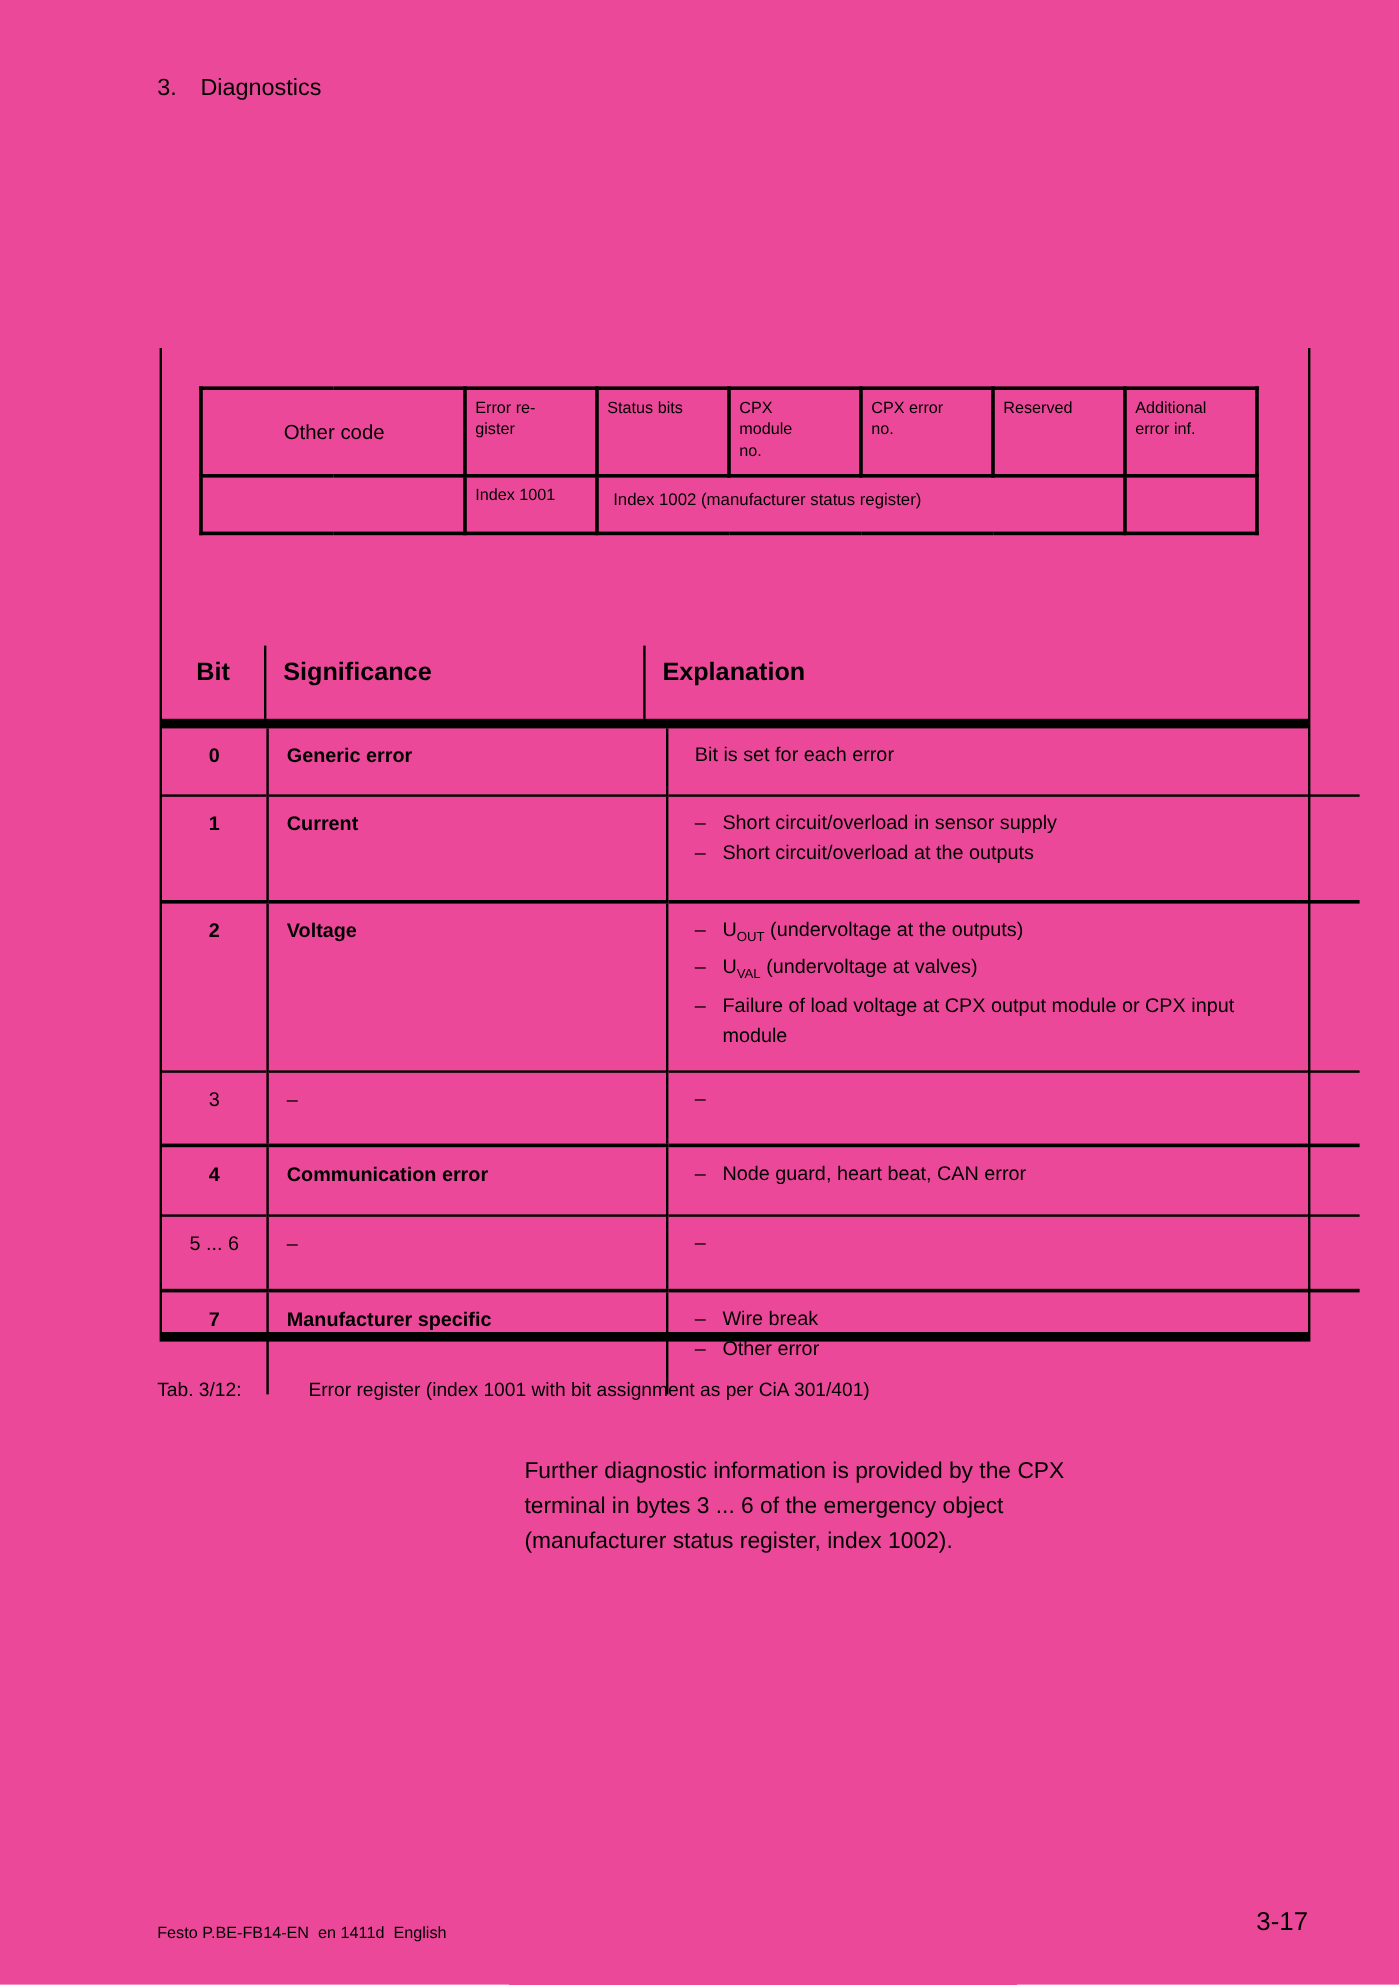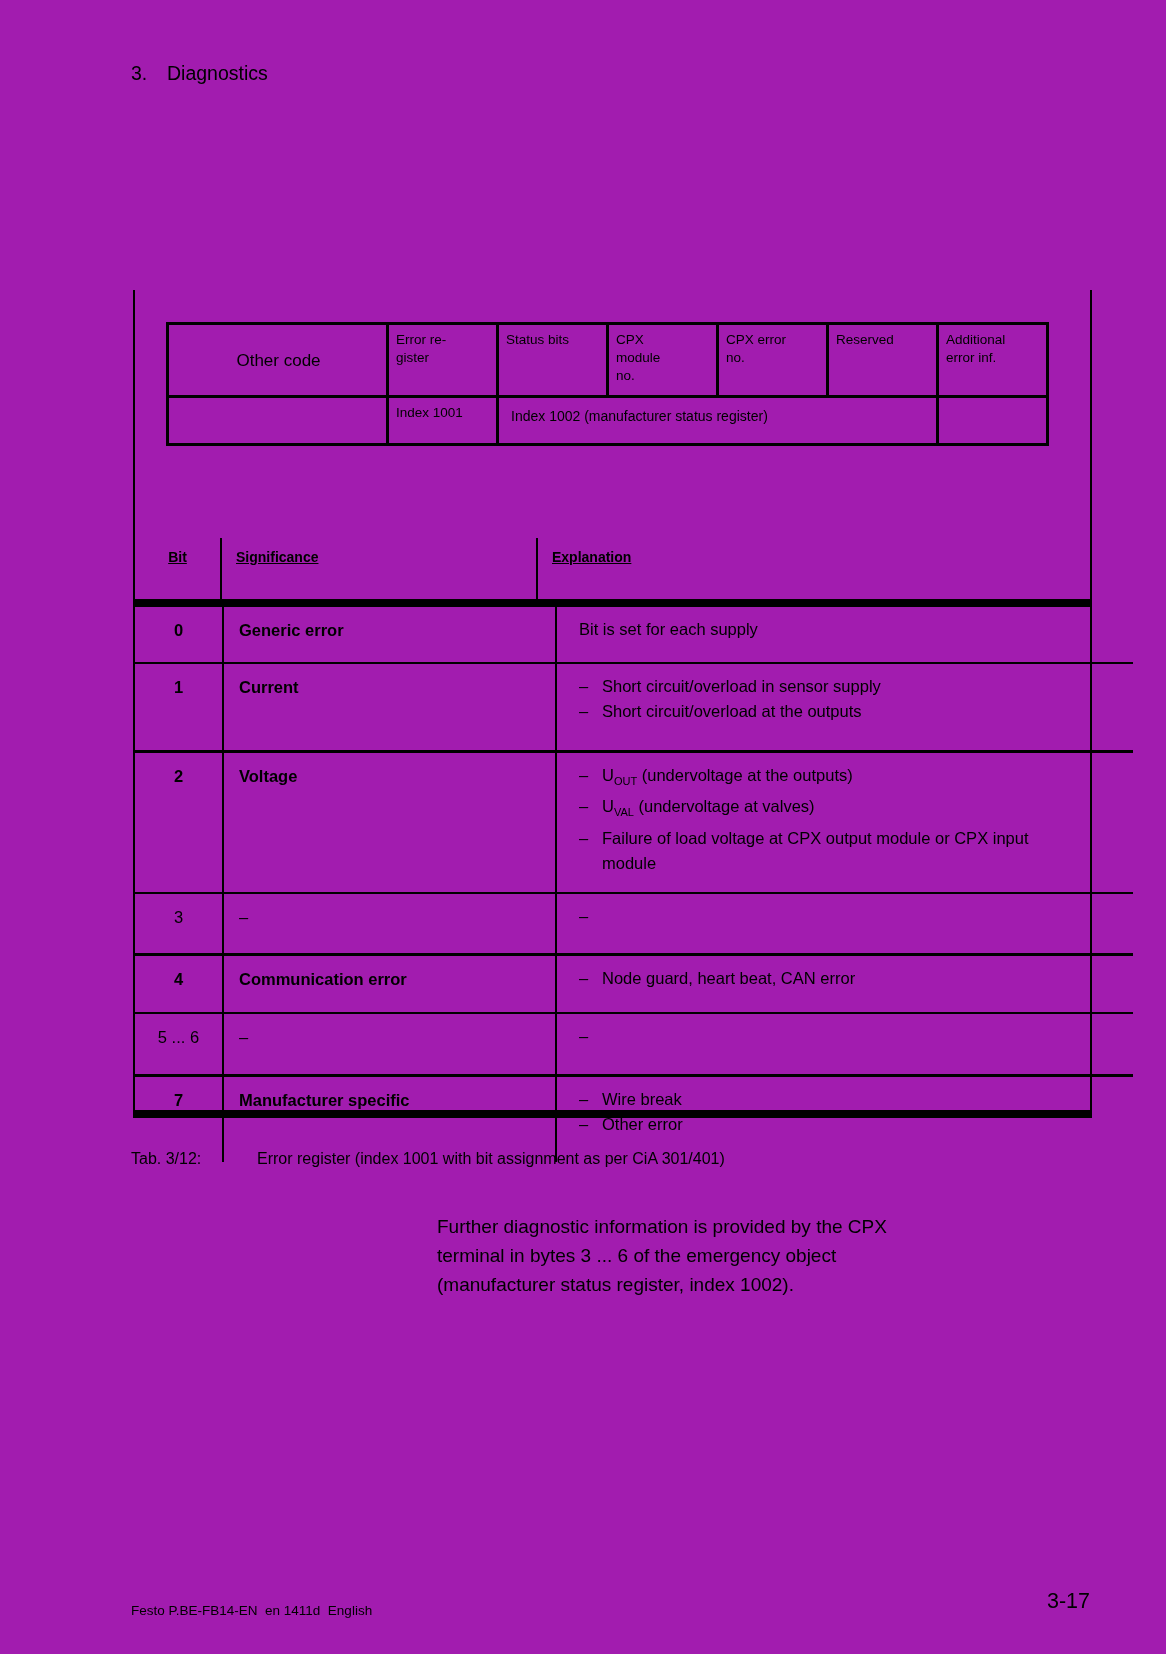--- a/index.html
+++ b/index.html
@@ -1,17 +1,17 @@
 <!DOCTYPE html>
 <html><head>
 <meta charset="utf-8">
 <style>
   html,body { margin:0; padding:0; background:#ffffff; }
   .page {
-    position:relative; width:1166px; height:1654px; background:#a21caf;
+    position:relative; width:1166px; height:1654px; background:#ec4899;
     color:#000; font-family:"Liberation Sans", sans-serif;
     overflow:hidden;
   }
 
   
   .heading { position:absolute; left:131px; top:62px; font-size:19.5px; }
   .heading .num { display:inline-block; width:36px; }
 
   
   .figure-block {
@@ -38,21 +38,21 @@
   }
   .byte-table tr.bt-labels td { height:60px; }
   .byte-table tr.bt-index td { height:32px; }
   .byte-table td.idx2 { font-size:14px; white-space:normal; padding:9px 4px 4px 12px; }
 
   
   .bit-head { position:absolute; left:0; top:248px; width:955px; height:61px; }
   .bit-head .sep { position:absolute; top:0; bottom:0; width:2px; background:#000; }
   .bit-head .sep.s1 { left:85px; }
   .bit-head .sep.s2 { left:401px; }
-  .bh-label { position:absolute; top:11px; font-weight:bold; font-size:14px;text-decoration:underline; }
+  .bh-label { position:absolute; top:11px; font-weight:bold; font-size:21px; }
   .bh-bit { left:0; width:85px; text-align:center; }
   .bh-sig { left:101px; }
   .bh-exp { left:417px; }
 
   .rule-thick { position:absolute; left:0; width:955px; height:8px; background:#000; }
   .rule-head { top:309px; }
   .rule-bottom { top:820px; }
 
   
   .bit-body {
@@ -130,21 +130,21 @@
       <div class="bh-label bh-sig">Significance</div>
       <div class="bh-label bh-exp">Explanation</div>
     </div>
     <div class="rule-thick rule-head"></div>
 
     <table class="bit-body">
       <tbody>
           <tr class="first r0 b">
         <td class="c-bit">0</td>
         <td class="c-sig">Generic error</td>
-        <td class="c-exp">Bit is set for each supply</td>
+        <td class="c-exp">Bit is set for each error</td>
       </tr>
       <tr class="r1 b">
         <td class="c-bit">1</td>
         <td class="c-sig">Current</td>
         <td class="c-exp">
           <div class="di">
                 <span class="dash">–</span>
                 <span>Short circuit/overload in sensor supply</span>
               </div>
           <div class="di">

